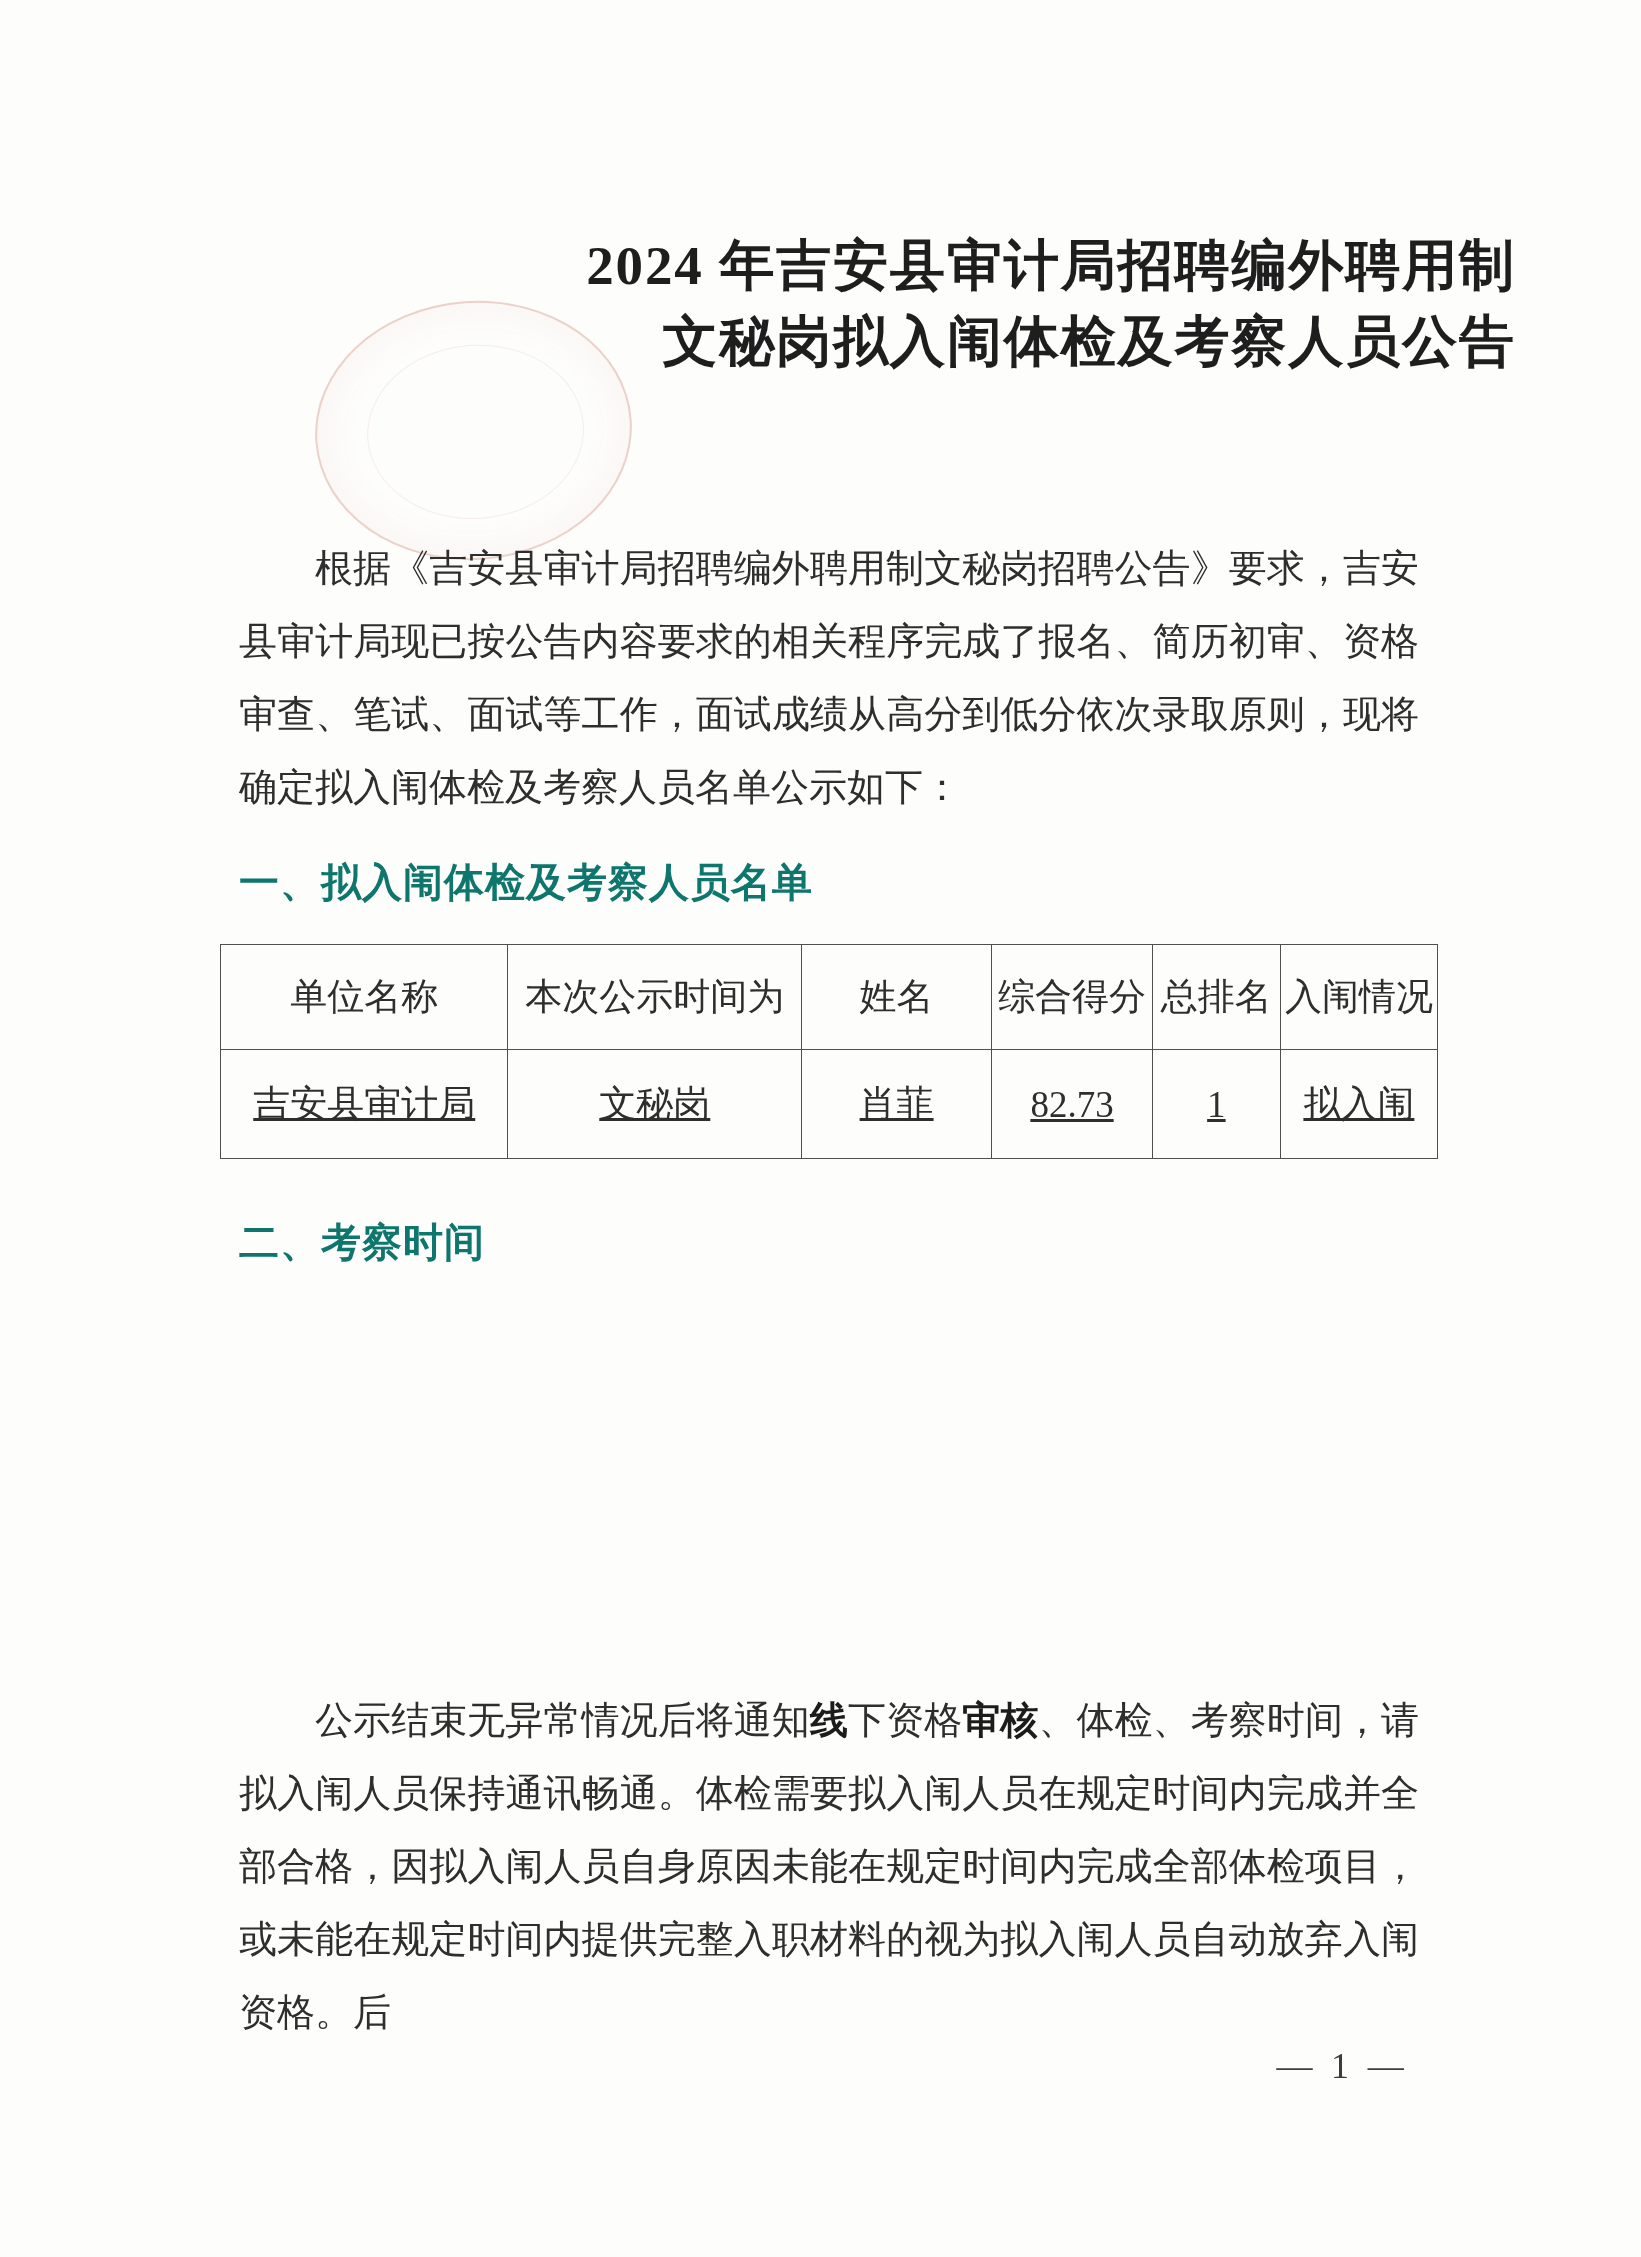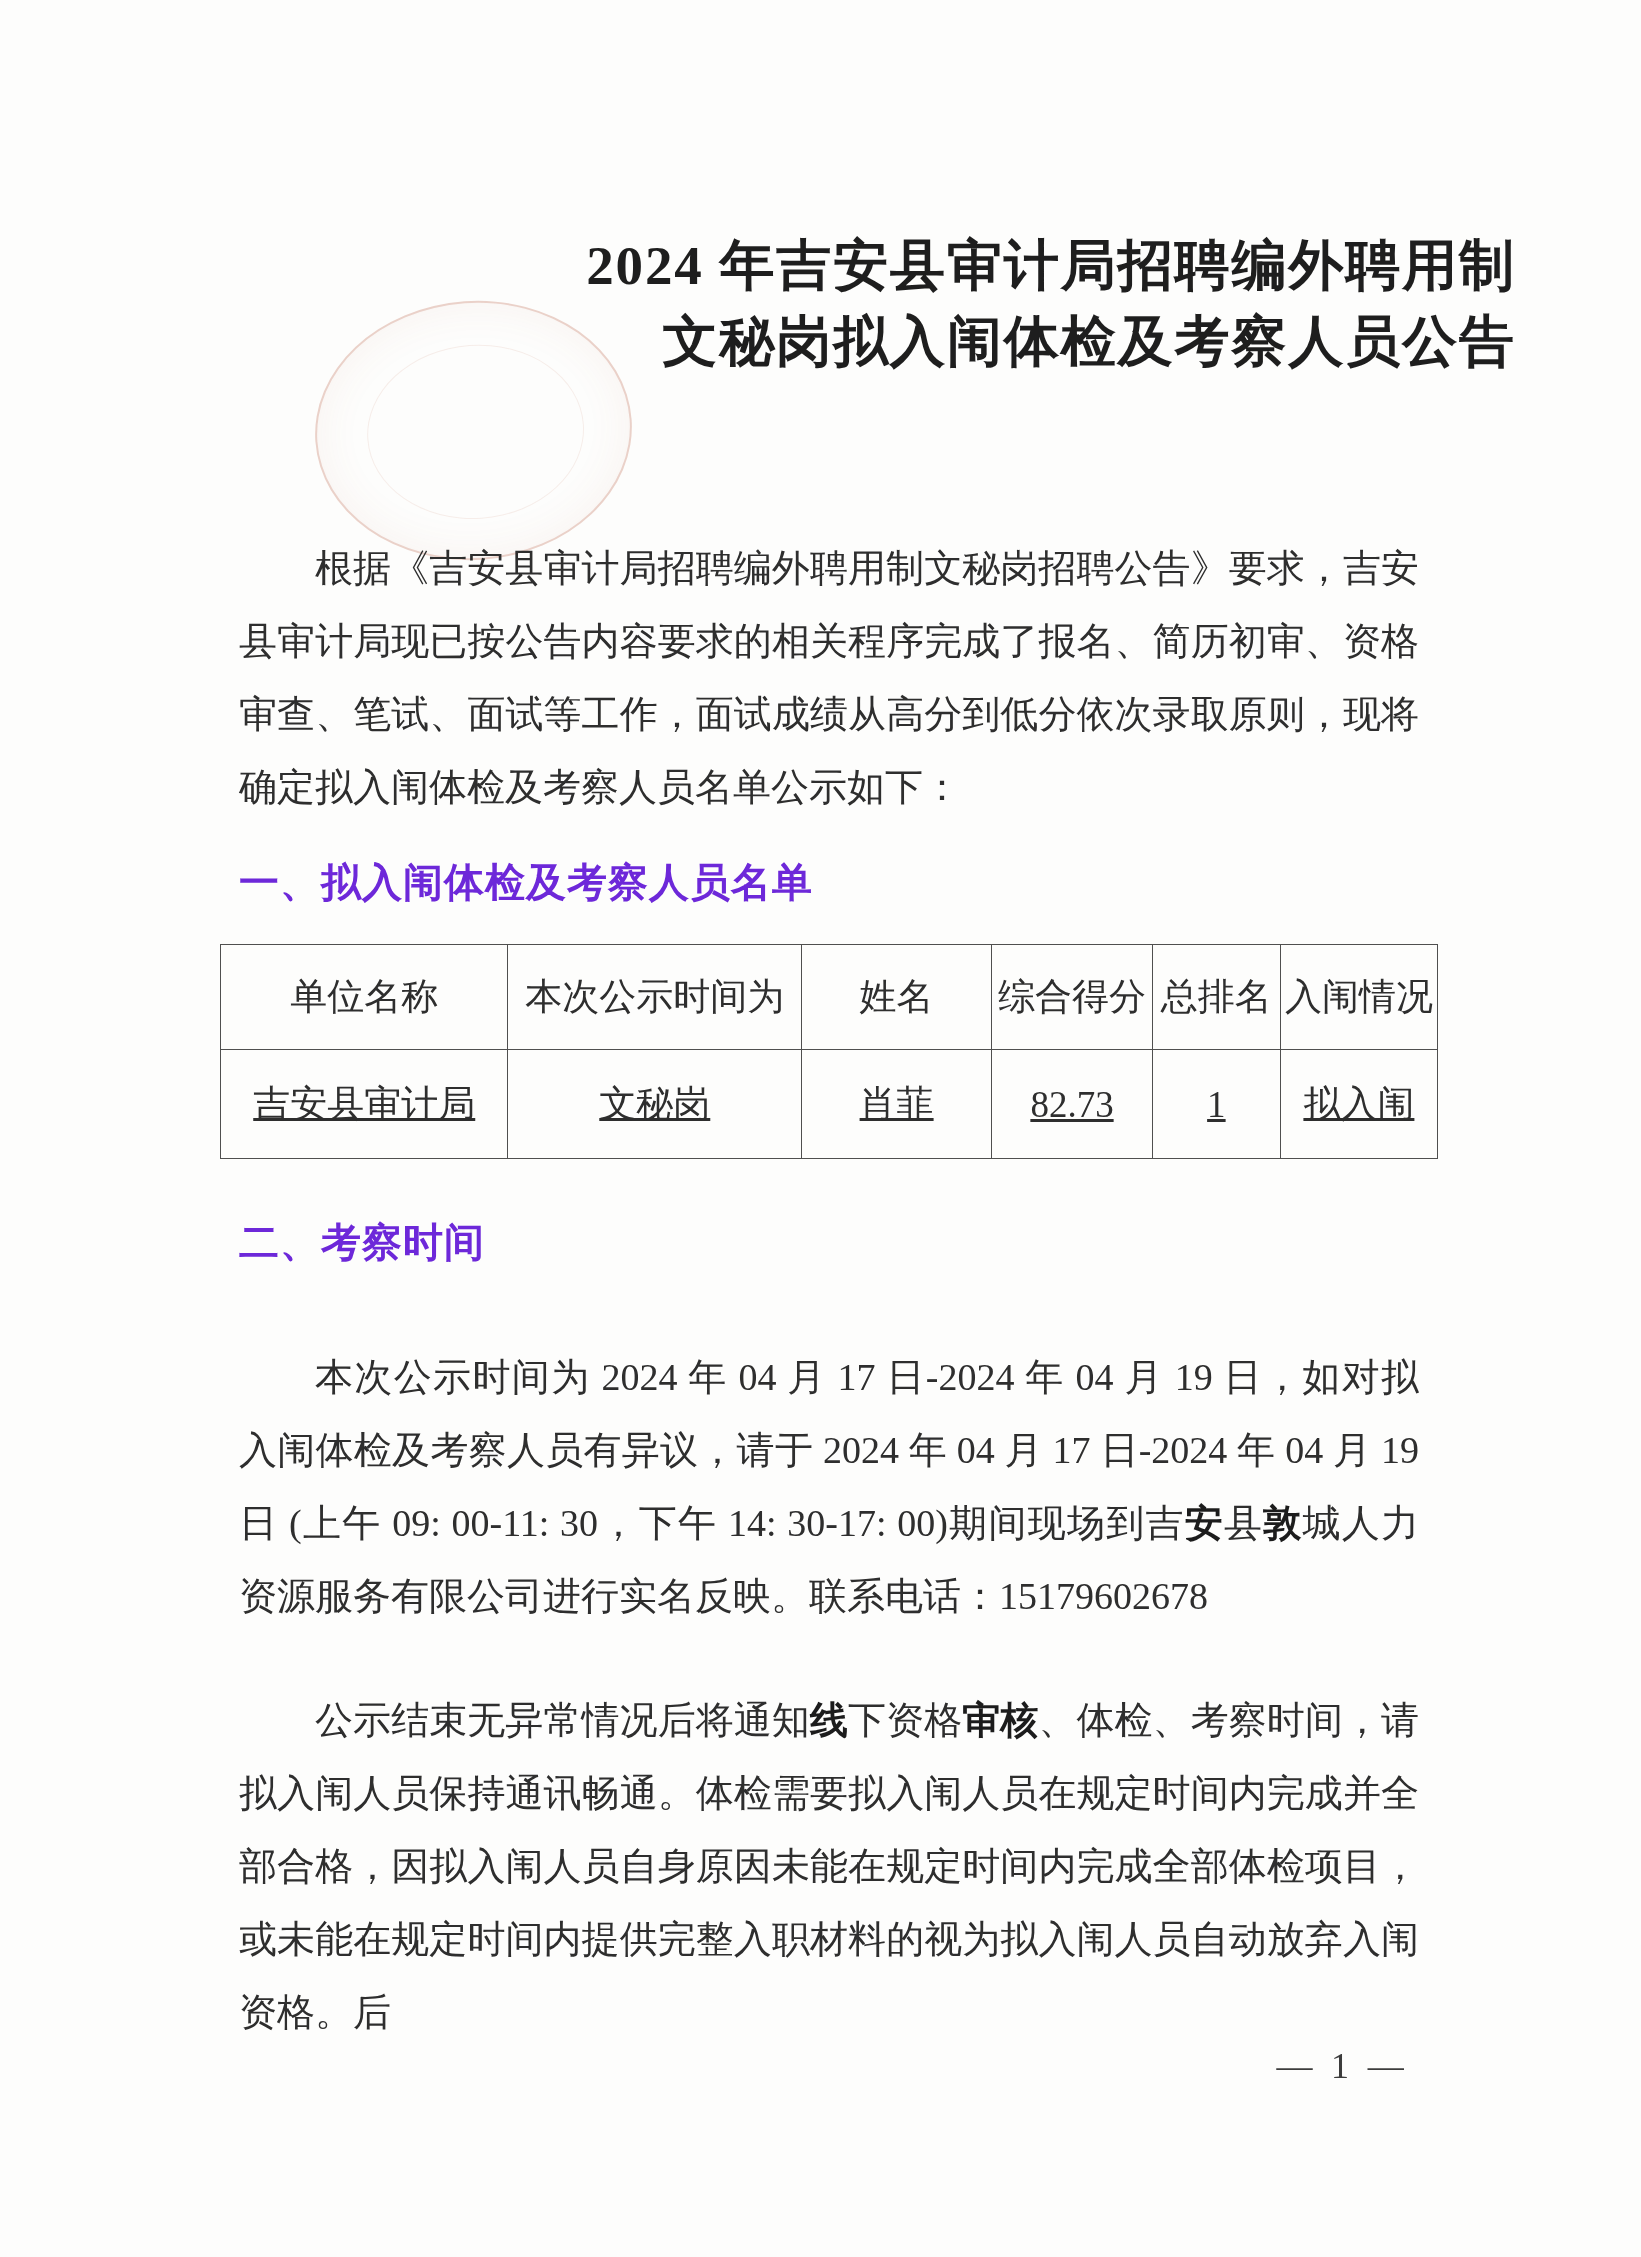--- a/index.html
+++ b/index.html
@@ -34,21 +34,21 @@
     font-size:38px;line-height:73px;
     text-align:justify;text-indent:2em;color:#2e2e2e;
   }
   #p1{top:494px;}
   #p2{top:1303px;}
   #p3{top:1646px;}
   .heading{
     position:absolute;left:239px;
     font-size:40px;font-weight:bold;
     font-family:"Liberation Sans","DejaVu Sans",sans-serif;
-    color:#6d28d9;letter-spacing:1px;
+    color:#0f766e;letter-spacing:1px;
   }
   #h1{top:855px;}
   #h2{top:1215px;}
   .tablewrap{position:absolute;left:220px;top:944px;width:1218px;}
   table{
     width:100%;border-collapse:collapse;table-layout:fixed;
     font-size:37px;color:#2e2e2e;
   }
   th,td{
     border:1.9px solid #4f4f4f;text-align:center;vertical-align:middle;
@@ -112,20 +112,19 @@
             <td>82.73</td>
             <td>1</td>
             <td>拟入闱</td>
           </tr>
         </tbody>
     </table>
   </div>
 
   <div class="heading" id="h2">二、考察时间</div>
 
-  <p class="para" id="p2"><span>本次公示时间为 2024 年 04 月 17 日-2024 年 04 月 19 日，如对拟入闱体检及考察人员有异议，请于 2024 年 04 月 17 日-2024 年 04 月 19 日 (上午 09: 00-11: 30，下午 14: 30-17: 00)期间现场到吉</span><span class="seg-b">安</span><span>县</span><span class="seg-b">敦</span><span>城人力资源服务有限公司进行实名反映。联系电话：15179602678</span></p>
 
   <p class="para" id="p3"><span>公示结束无异常情况后将通知</span><span class="seg-b">线</span><span>下资格</span><span class="seg-b">审核</span><span>、体检、考察时间，请拟入闱人员保持通讯畅通。体检需要拟入闱人员在规定时间内完成并全部合格，因拟入闱人员自身原因未能在规定时间内完成全部体检项目，或未能在规定时间内提供完整入职材料的视为拟入闱人员自动放弃入闱资格。后</span></p>
 
   <div class="pageno">— 1 —</div>
 
 </div>
 
 
 </body></html>

